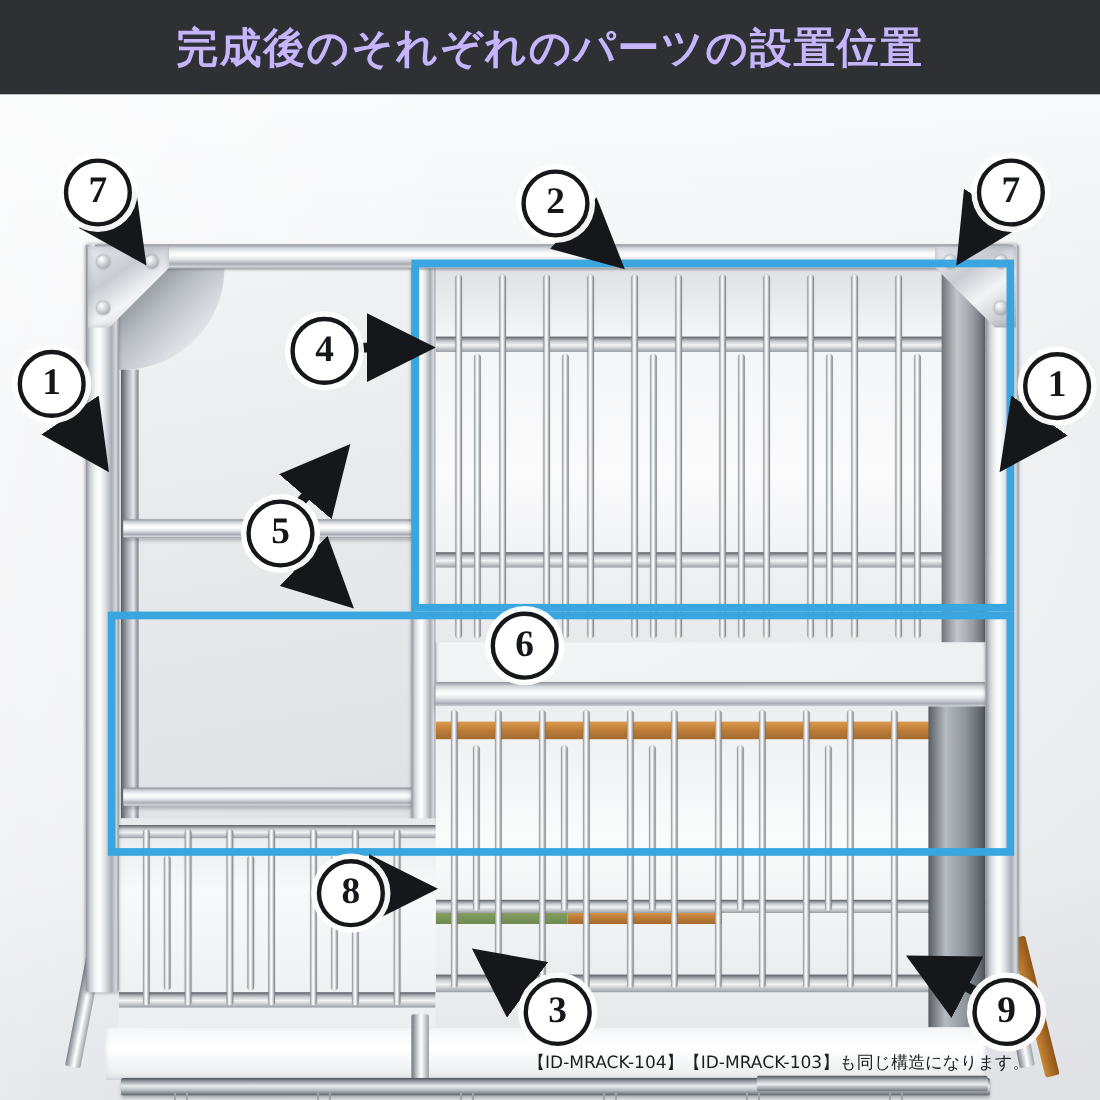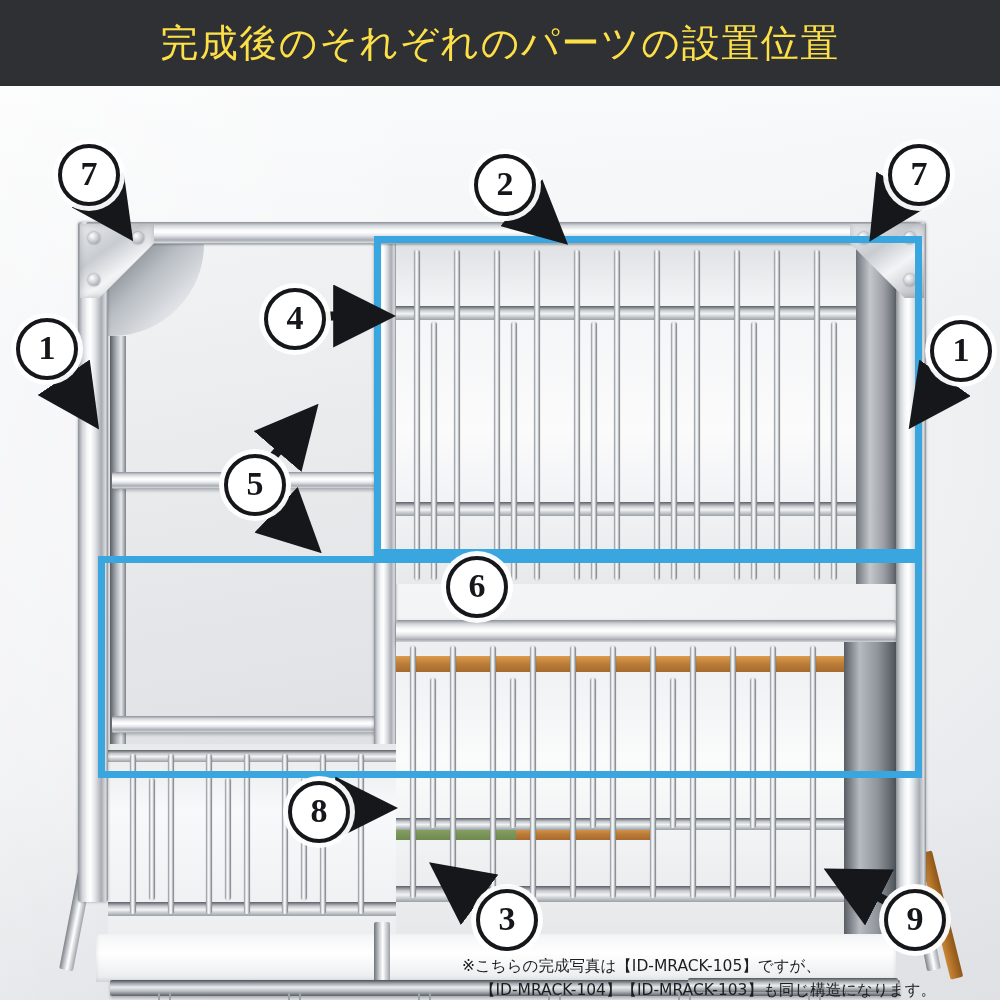--- a/index.html
+++ b/index.html
@@ -20,23 +20,23 @@
   .header-bar {
     position: absolute;
     left: 0; top: 0;
     width: 1000px; height: 86px;
     background: #2f3033;
     display: flex;
     align-items: center;
     justify-content: center;
   }
   .header-title {
-    color: #fde047;
+    color: #c4b5fd;
     font-size: 38px;
-    font-weight: normal;
+    font-weight: bold;
     letter-spacing: 1.5px;
     font-family: "DejaVu Sans", "Liberation Sans", sans-serif;
     white-space: nowrap;
   }
 
   
   .photo-stage {
     position: absolute;
     left: 0; top: 86px;
     width: 1000px; height: 914px;
@@ -479,18 +479,17 @@
         <span>8</span>
       </div>
     <div class="marker" style="left:476px; top:803px;">
         <span>3</span>
       </div>
     <div class="marker" style="left:884px; top:803px;">
         <span>9</span>
       </div>
 
     <div class="footnote" style="top:868px;">
-      <span class="l1">※こちらの完成写真は【ID-MRACK-105】ですが、</span>
       <span class="l2">【ID-MRACK-104】【ID-MRACK-103】も同じ構造になります。</span>
     </div>
 
   </div>
 </div>
 
 </body></html>

